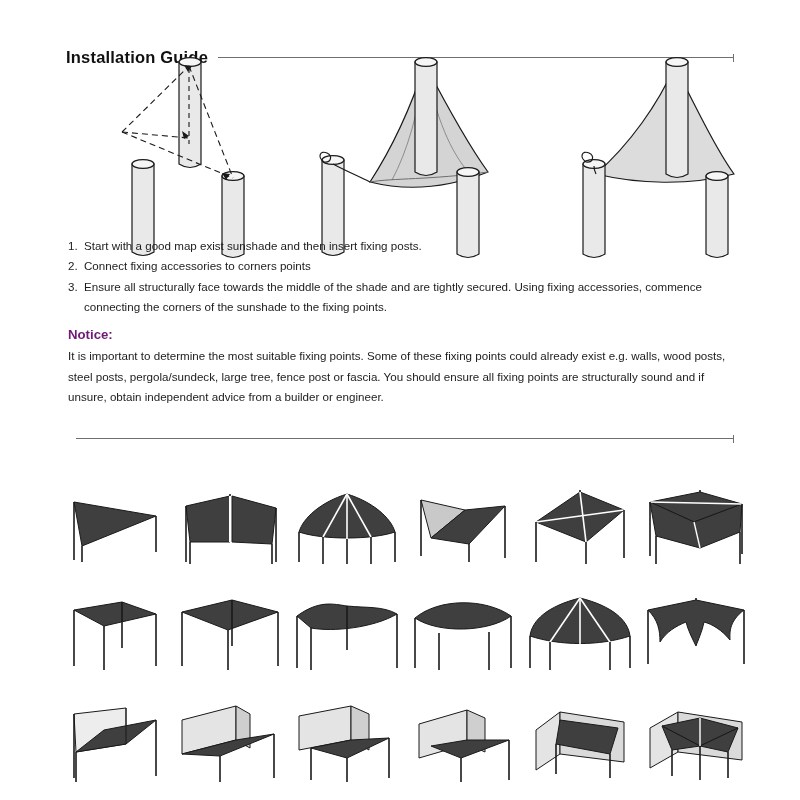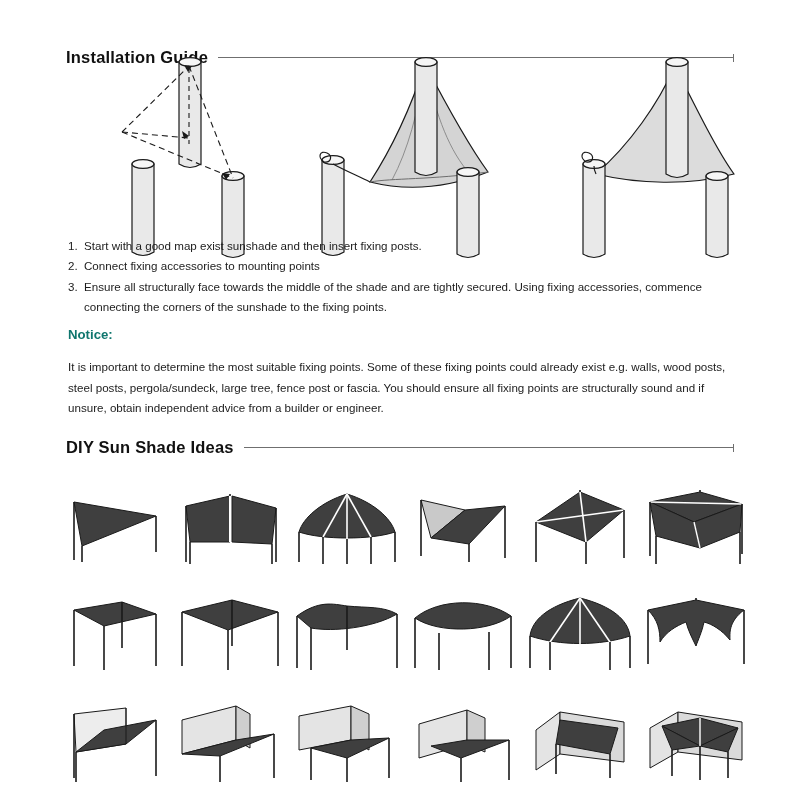--- a/index.html
+++ b/index.html
@@ -54,27 +54,26 @@
   }
   .steps .step{
     display:flex;
     align-items:flex-start;
   }
   .steps .num{width:16px;flex:0 0 16px;}
   .steps .txt{flex:1 1 auto;}
 
   .notice-title{
     position:absolute;left:68px;
-    font-size:13.2px;font-weight:bold;color:#0f766e;
+    font-size:13.2px;font-weight:bold;color:#701a75;
   }
   .notice-body{
     position:absolute;left:68px;width:672px;
     font-size:11.6px;line-height:1.78;color:#1c1c1c;
     text-align:left;
-    margin-top:11px;
   }
 
   
   .illus{position:absolute;}
   svg{display:block;overflow:visible;}
 
   .grid-row{position:absolute;left:60px;width:690px;display:flex;justify-content:space-between;}
   .cell{width:108px;}
 </style>
 </head>
@@ -153,33 +152,32 @@
     </svg>
   </div>
 
   <div class="steps" style="top:236px;">
     <div class="step">
       <span class="num">1.</span>
       <span class="txt">Start with a good map exist sunshade and then insert fixing posts.</span>
     </div>
     <div class="step">
       <span class="num">2.</span>
-      <span class="txt">Connect fixing accessories to mounting points</span>
+      <span class="txt">Connect fixing accessories to corners points</span>
     </div>
     <div class="step">
       <span class="num">3.</span>
       <span class="txt">Ensure all structurally face towards the middle of the shade and are tightly secured. Using fixing accessories, commence connecting the corners of the sunshade to the fixing points.</span>
     </div>
   </div>
 
   <div class="notice-title" style="top:327px;">Notice:</div>
   <div class="notice-body" style="top:346px;">It is important to determine the most suitable fixing points. Some of these fixing points could already exist e.g. walls, wood posts, steel posts, pergola/sundeck, large tree, fence post or fascia. You should ensure all fixing points are structurally sound and if unsure, obtain independent advice from a builder or engineer.</div>
 
   <div class="section-head" style="top:438px;">
-    <h2>DIY Sun Shade Ideas</h2>
     <div class="rule"></div>
   </div>
 
   <div class="grid-row" style="top:486px;">
 
     <div class="cell">
       <svg width="108" height="80" viewBox="0 0 108 80">
         <path d="M14 16 L96 30 L22 60 Z" fill="#3f3f3f" stroke="#1a1a1a" stroke-width="1"></path>
         <path d="M14 16 L14 74" stroke="#1a1a1a" stroke-width="1.6"></path>
         <path d="M96 30 L96 66" stroke="#1a1a1a" stroke-width="1.6"></path>

